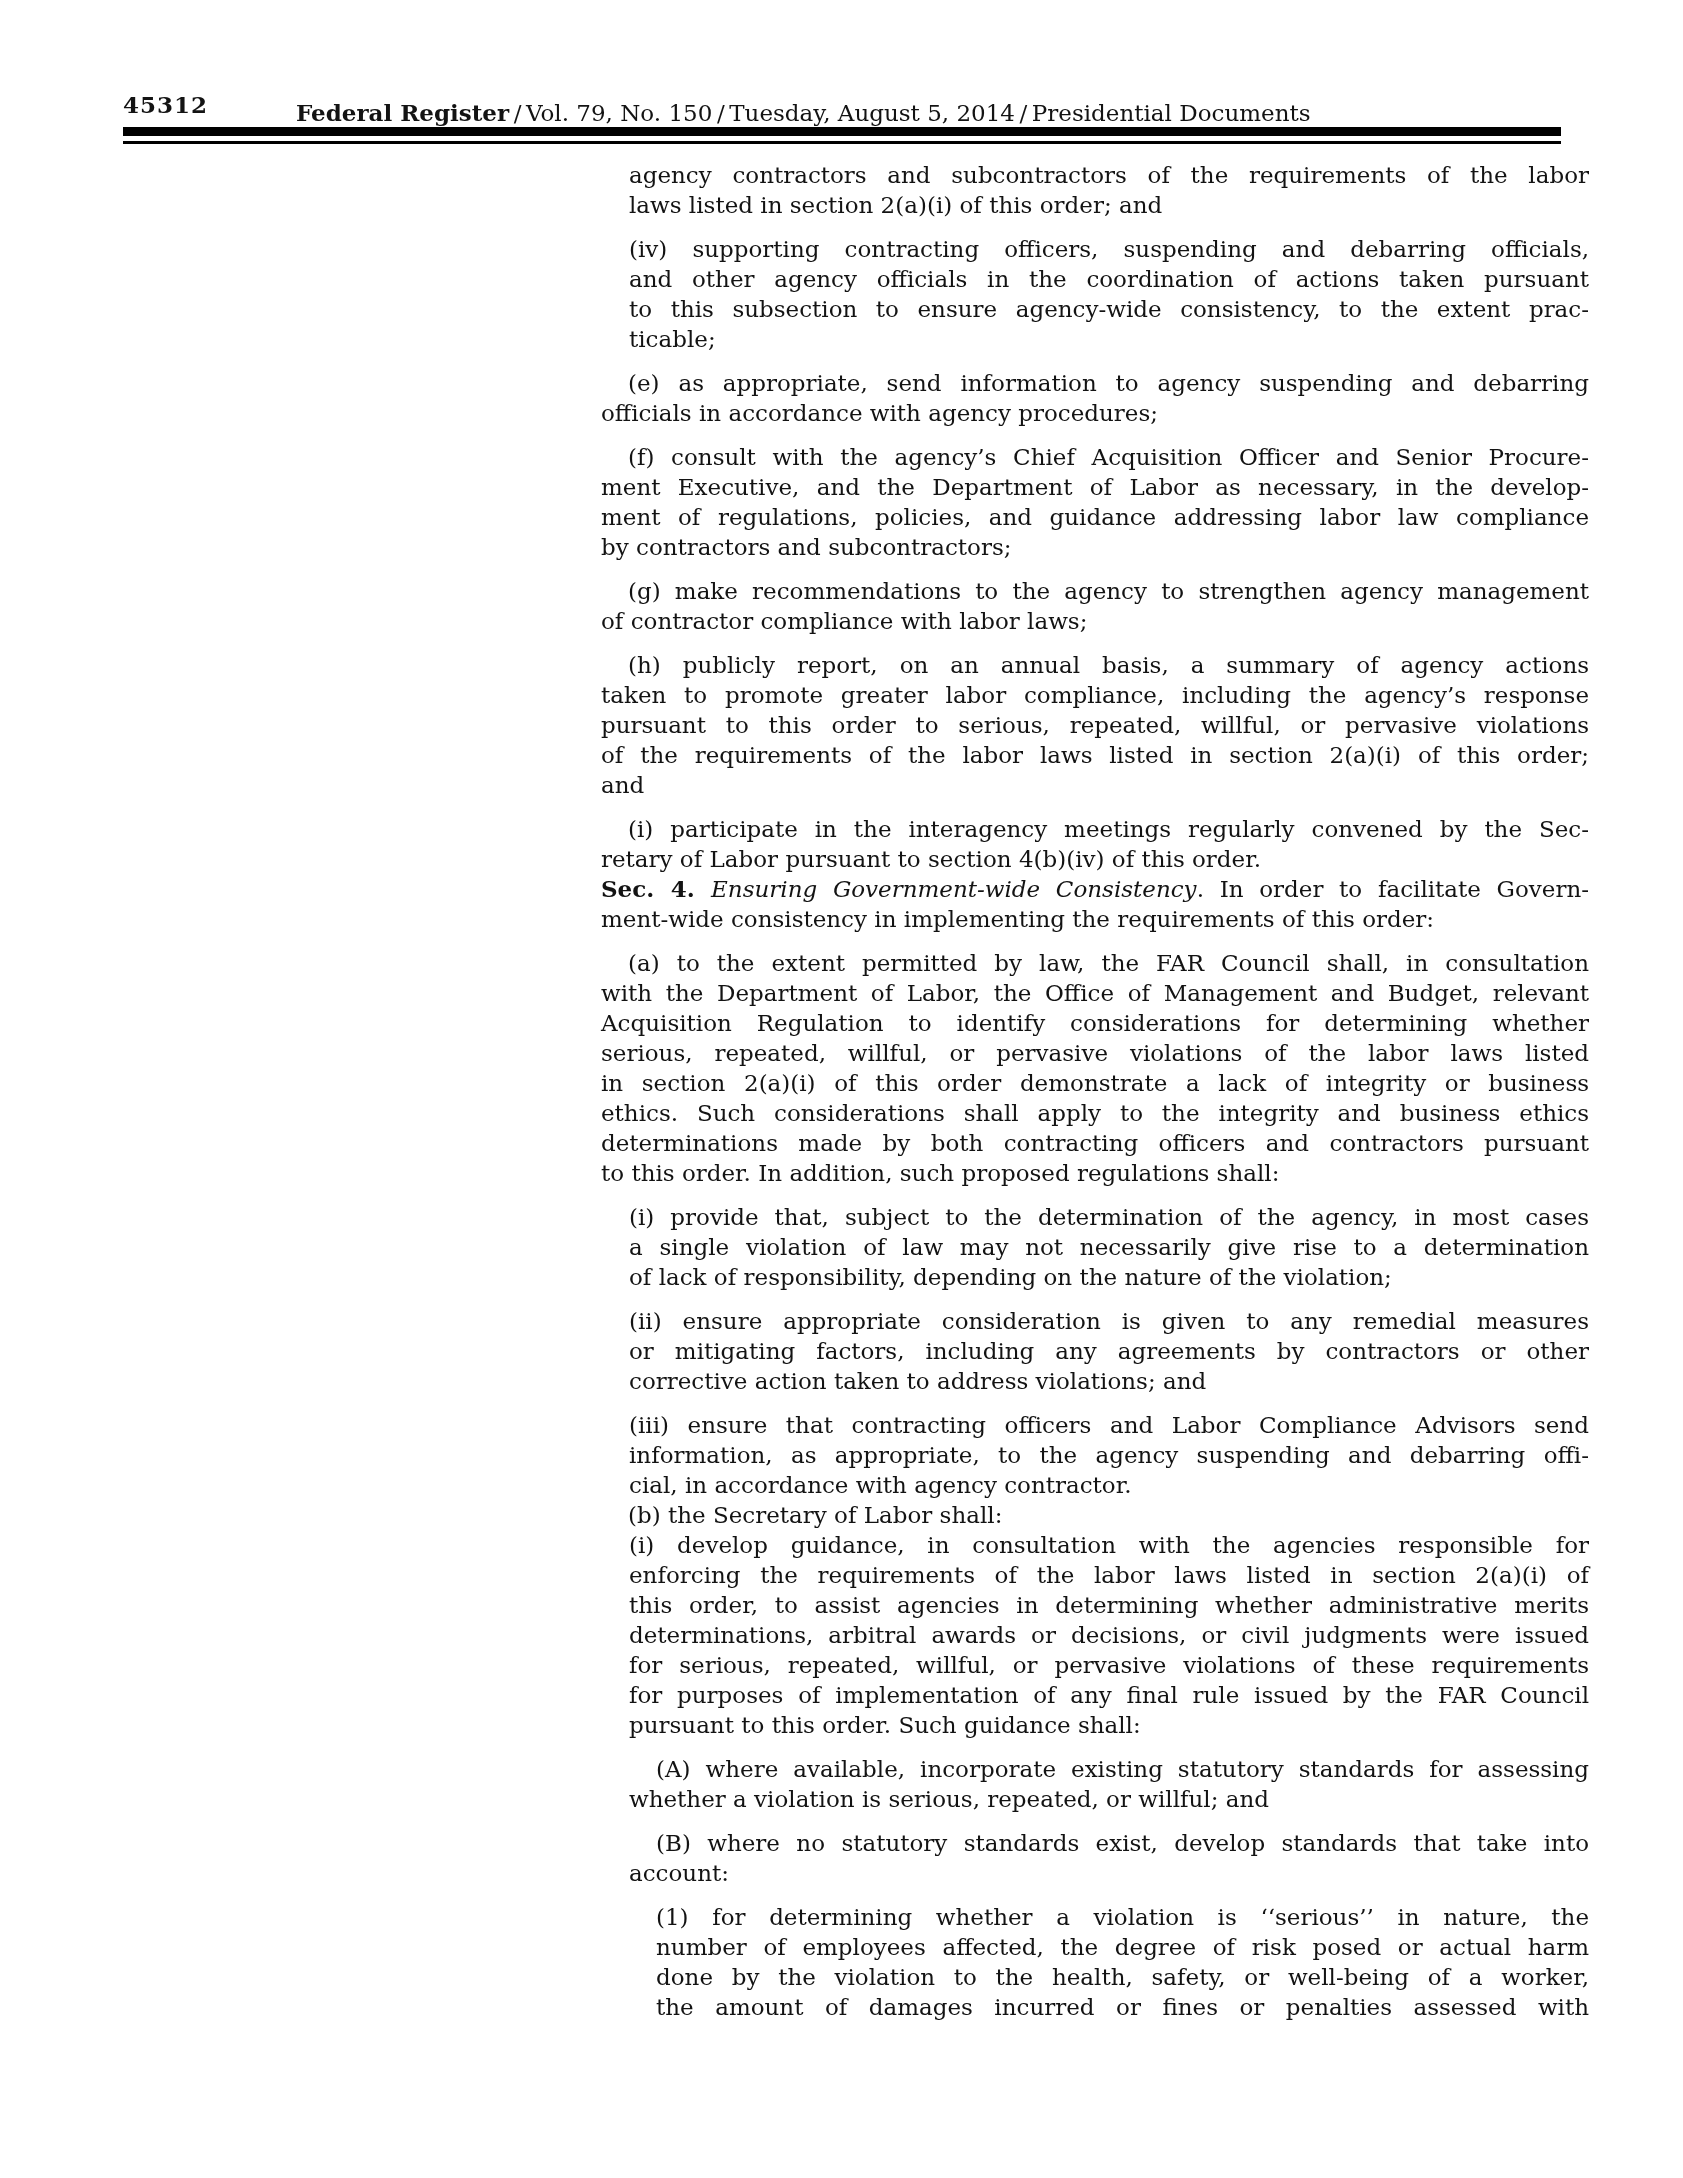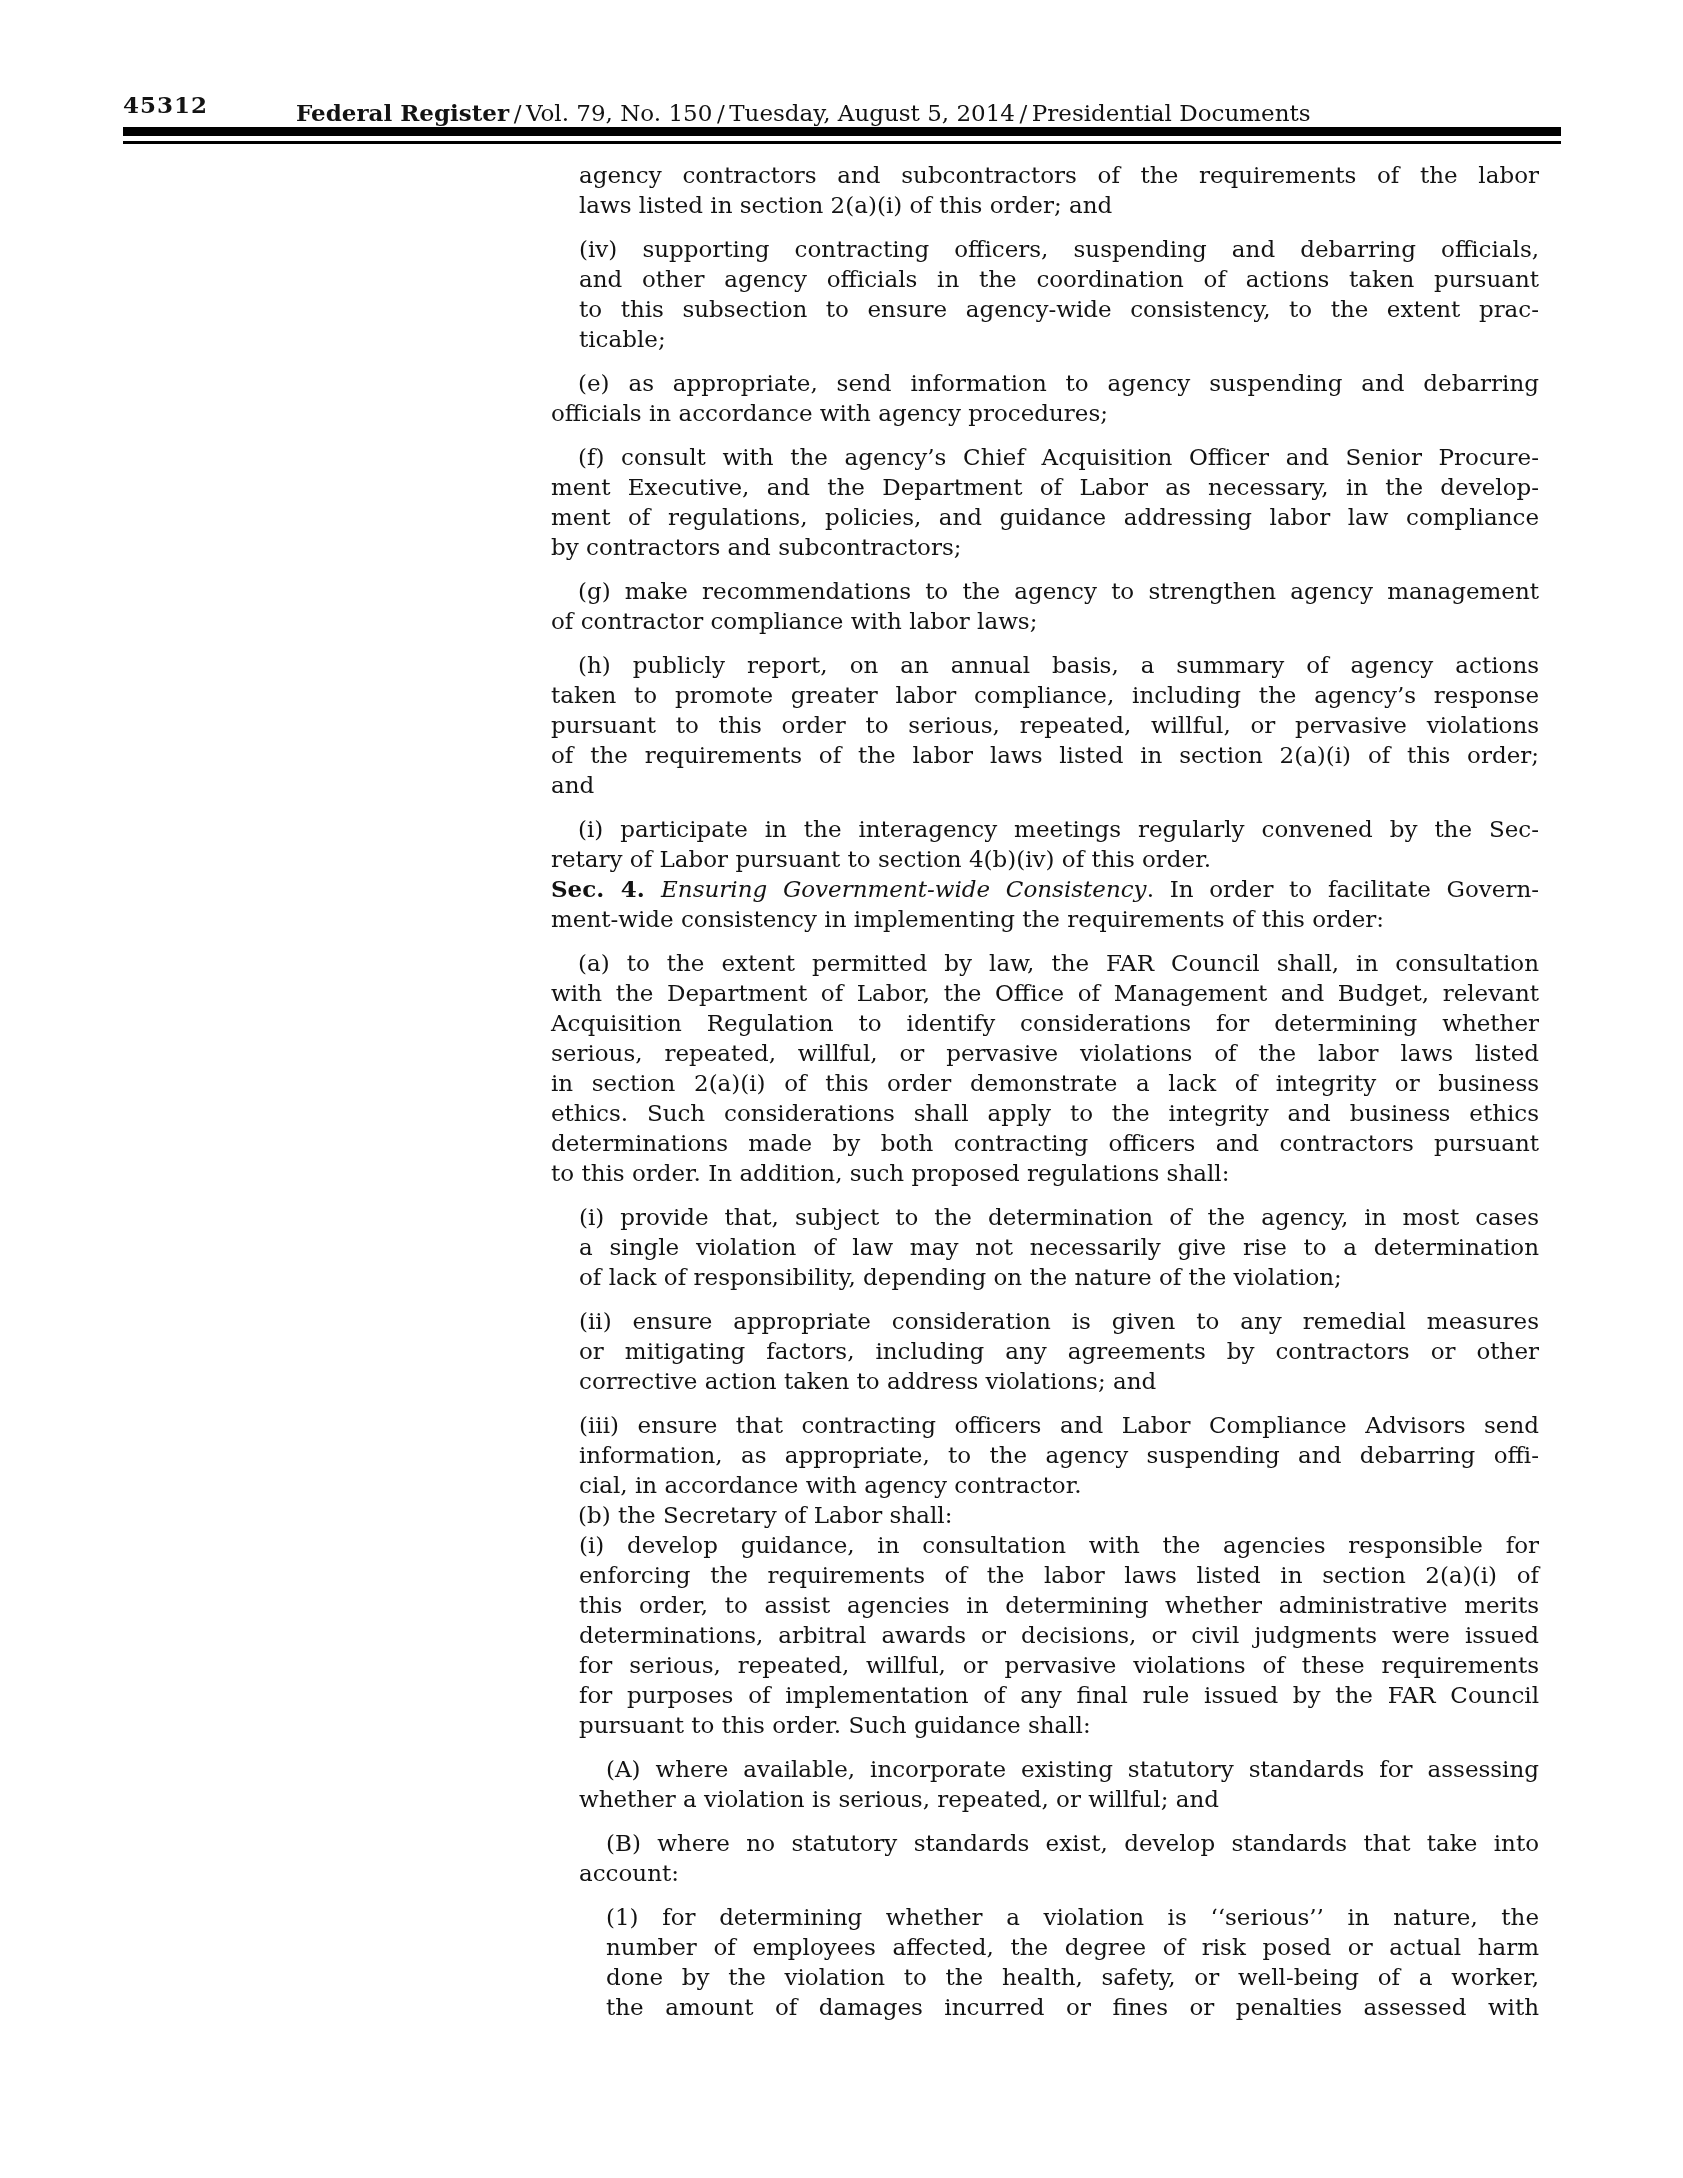--- a/index.html
+++ b/index.html
@@ -39,21 +39,21 @@
   }
   #rule-thin {
     position: absolute;
     left: 123px; top: 141px;
     width: 1438px; height: 2.5px;
     background: #000000;
   }
   
   #body-text {
     position: absolute;
-    left: 551px; top: 160px;
+    left: 601px; top: 160px;
     width: 988px;
     font-size: 23px;
     line-height: 30px;
   }
   .para { margin: 0; }
   .para.gap { margin-top: 14px; }
   .para.L1 { margin-left: 28px; }
   .para.L2 { margin-left: 55px; }
   .line {
     text-align: justify;

